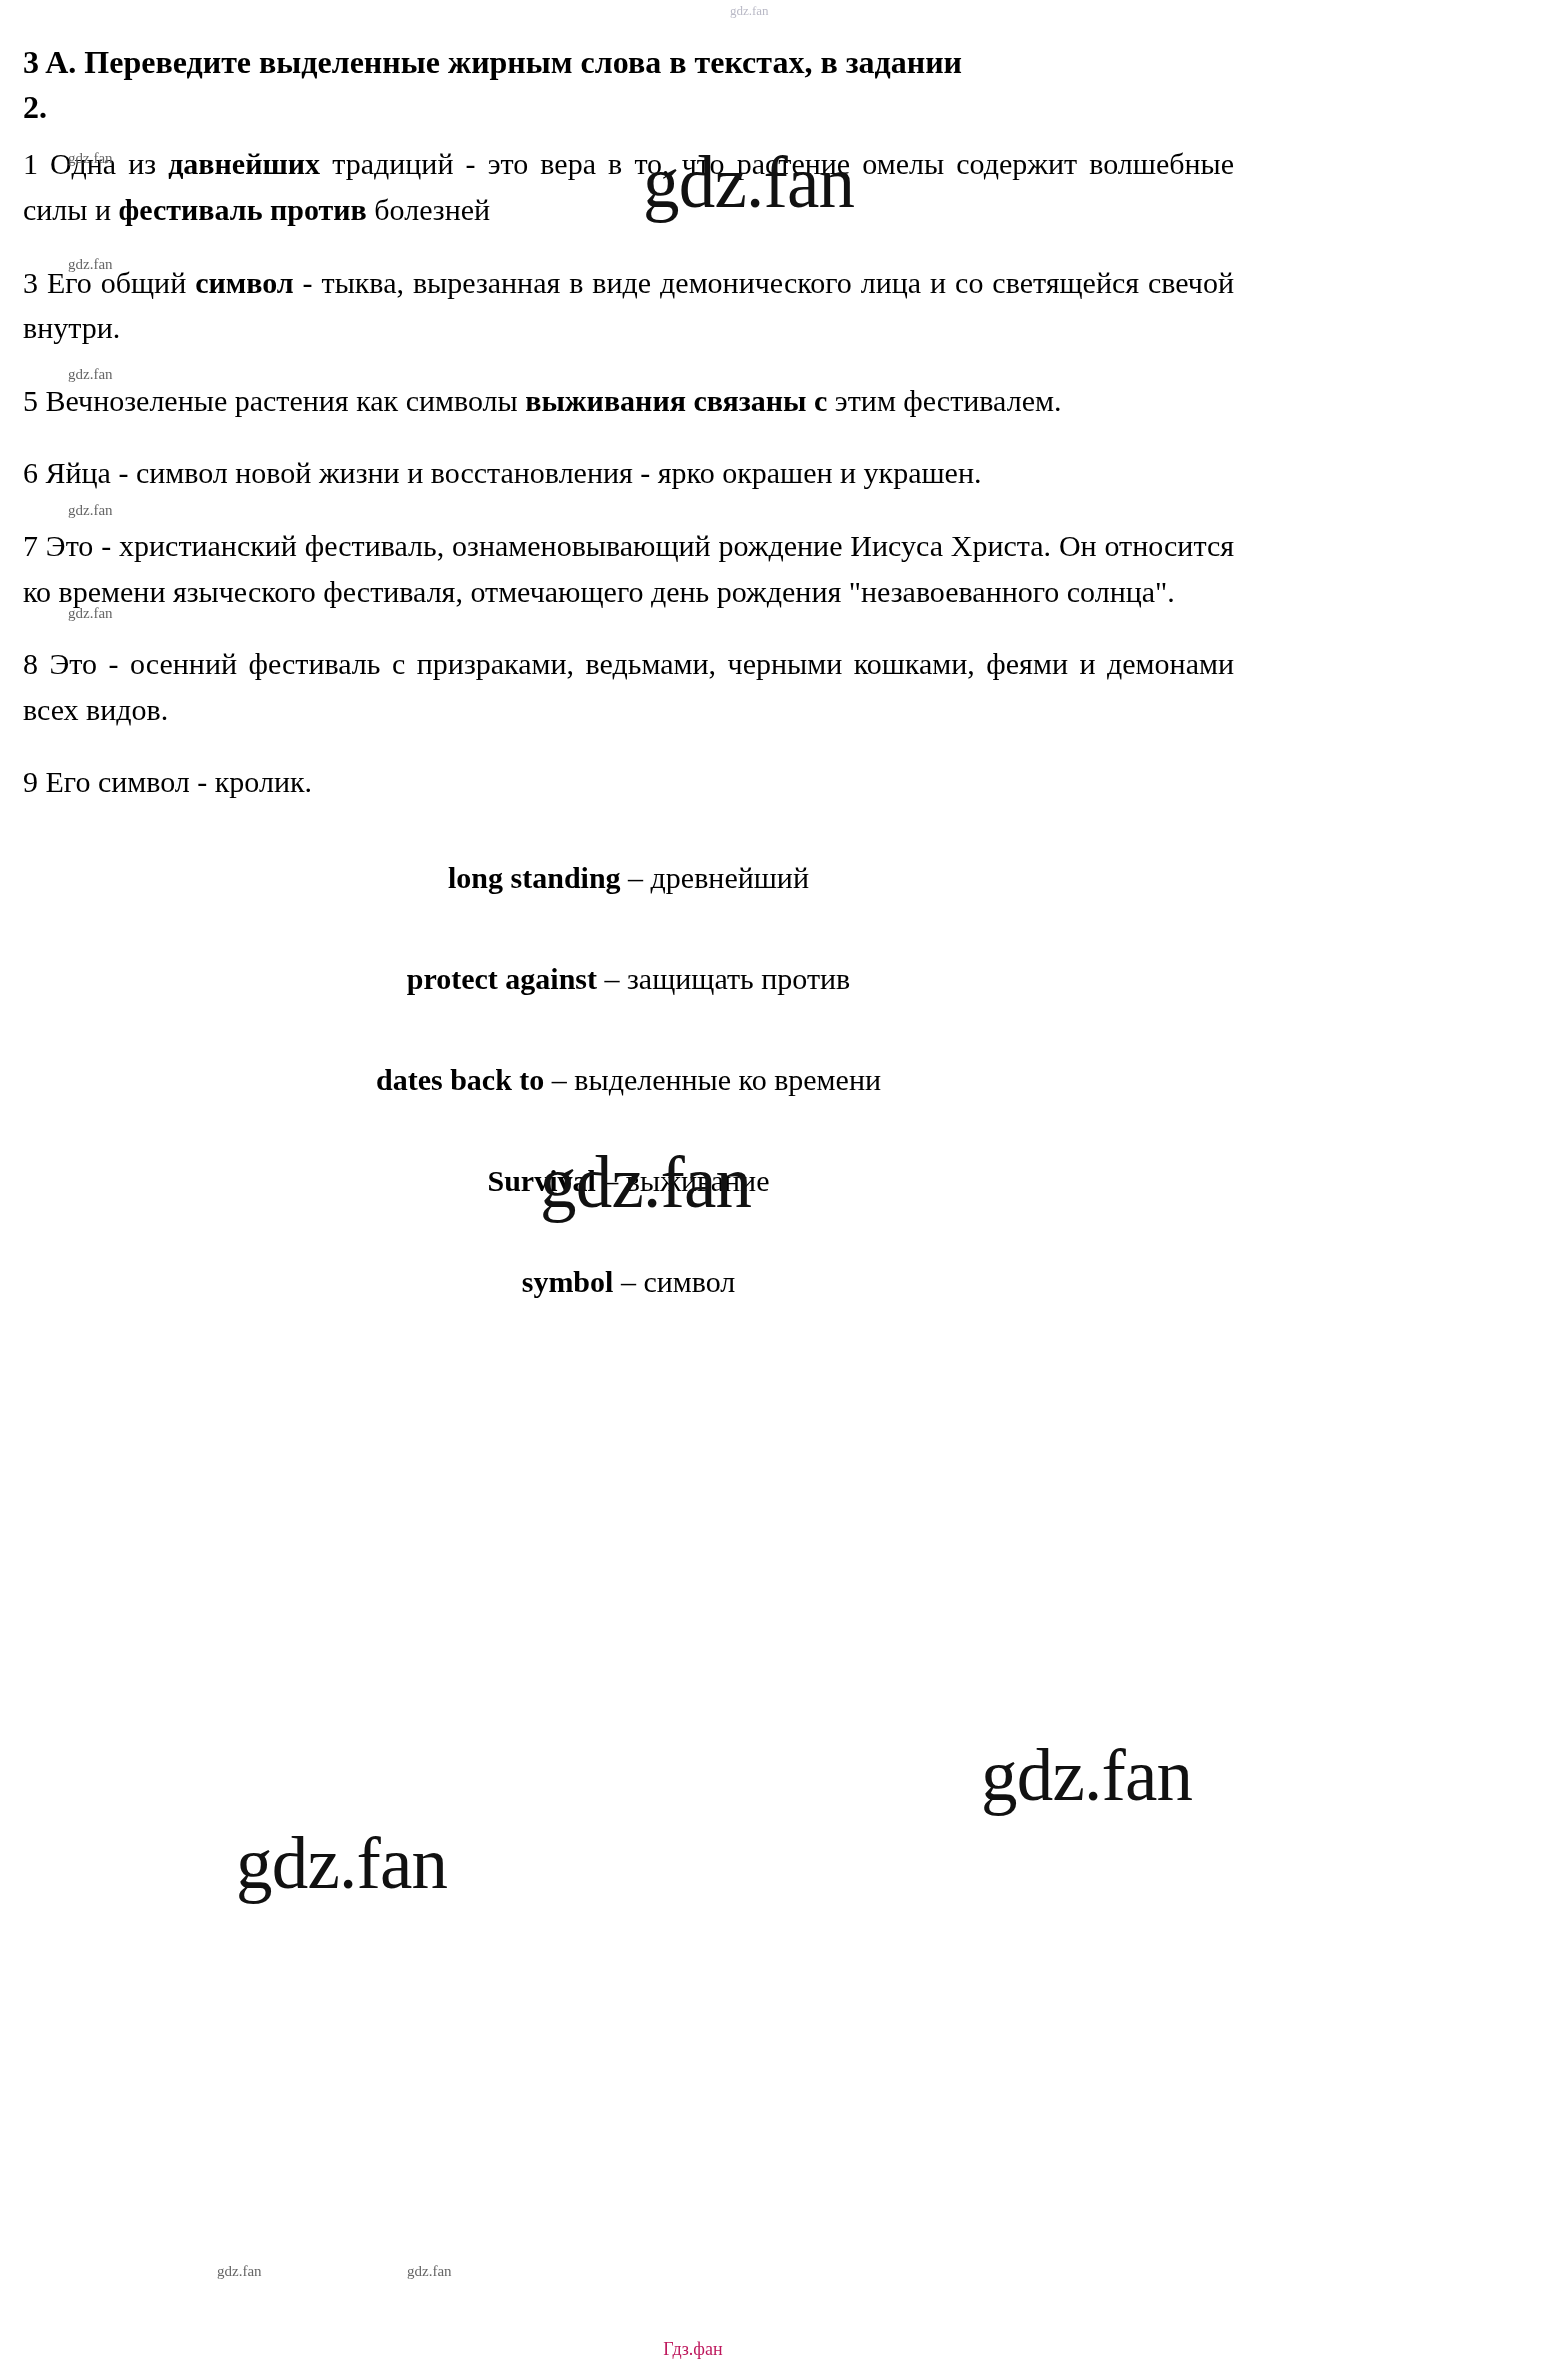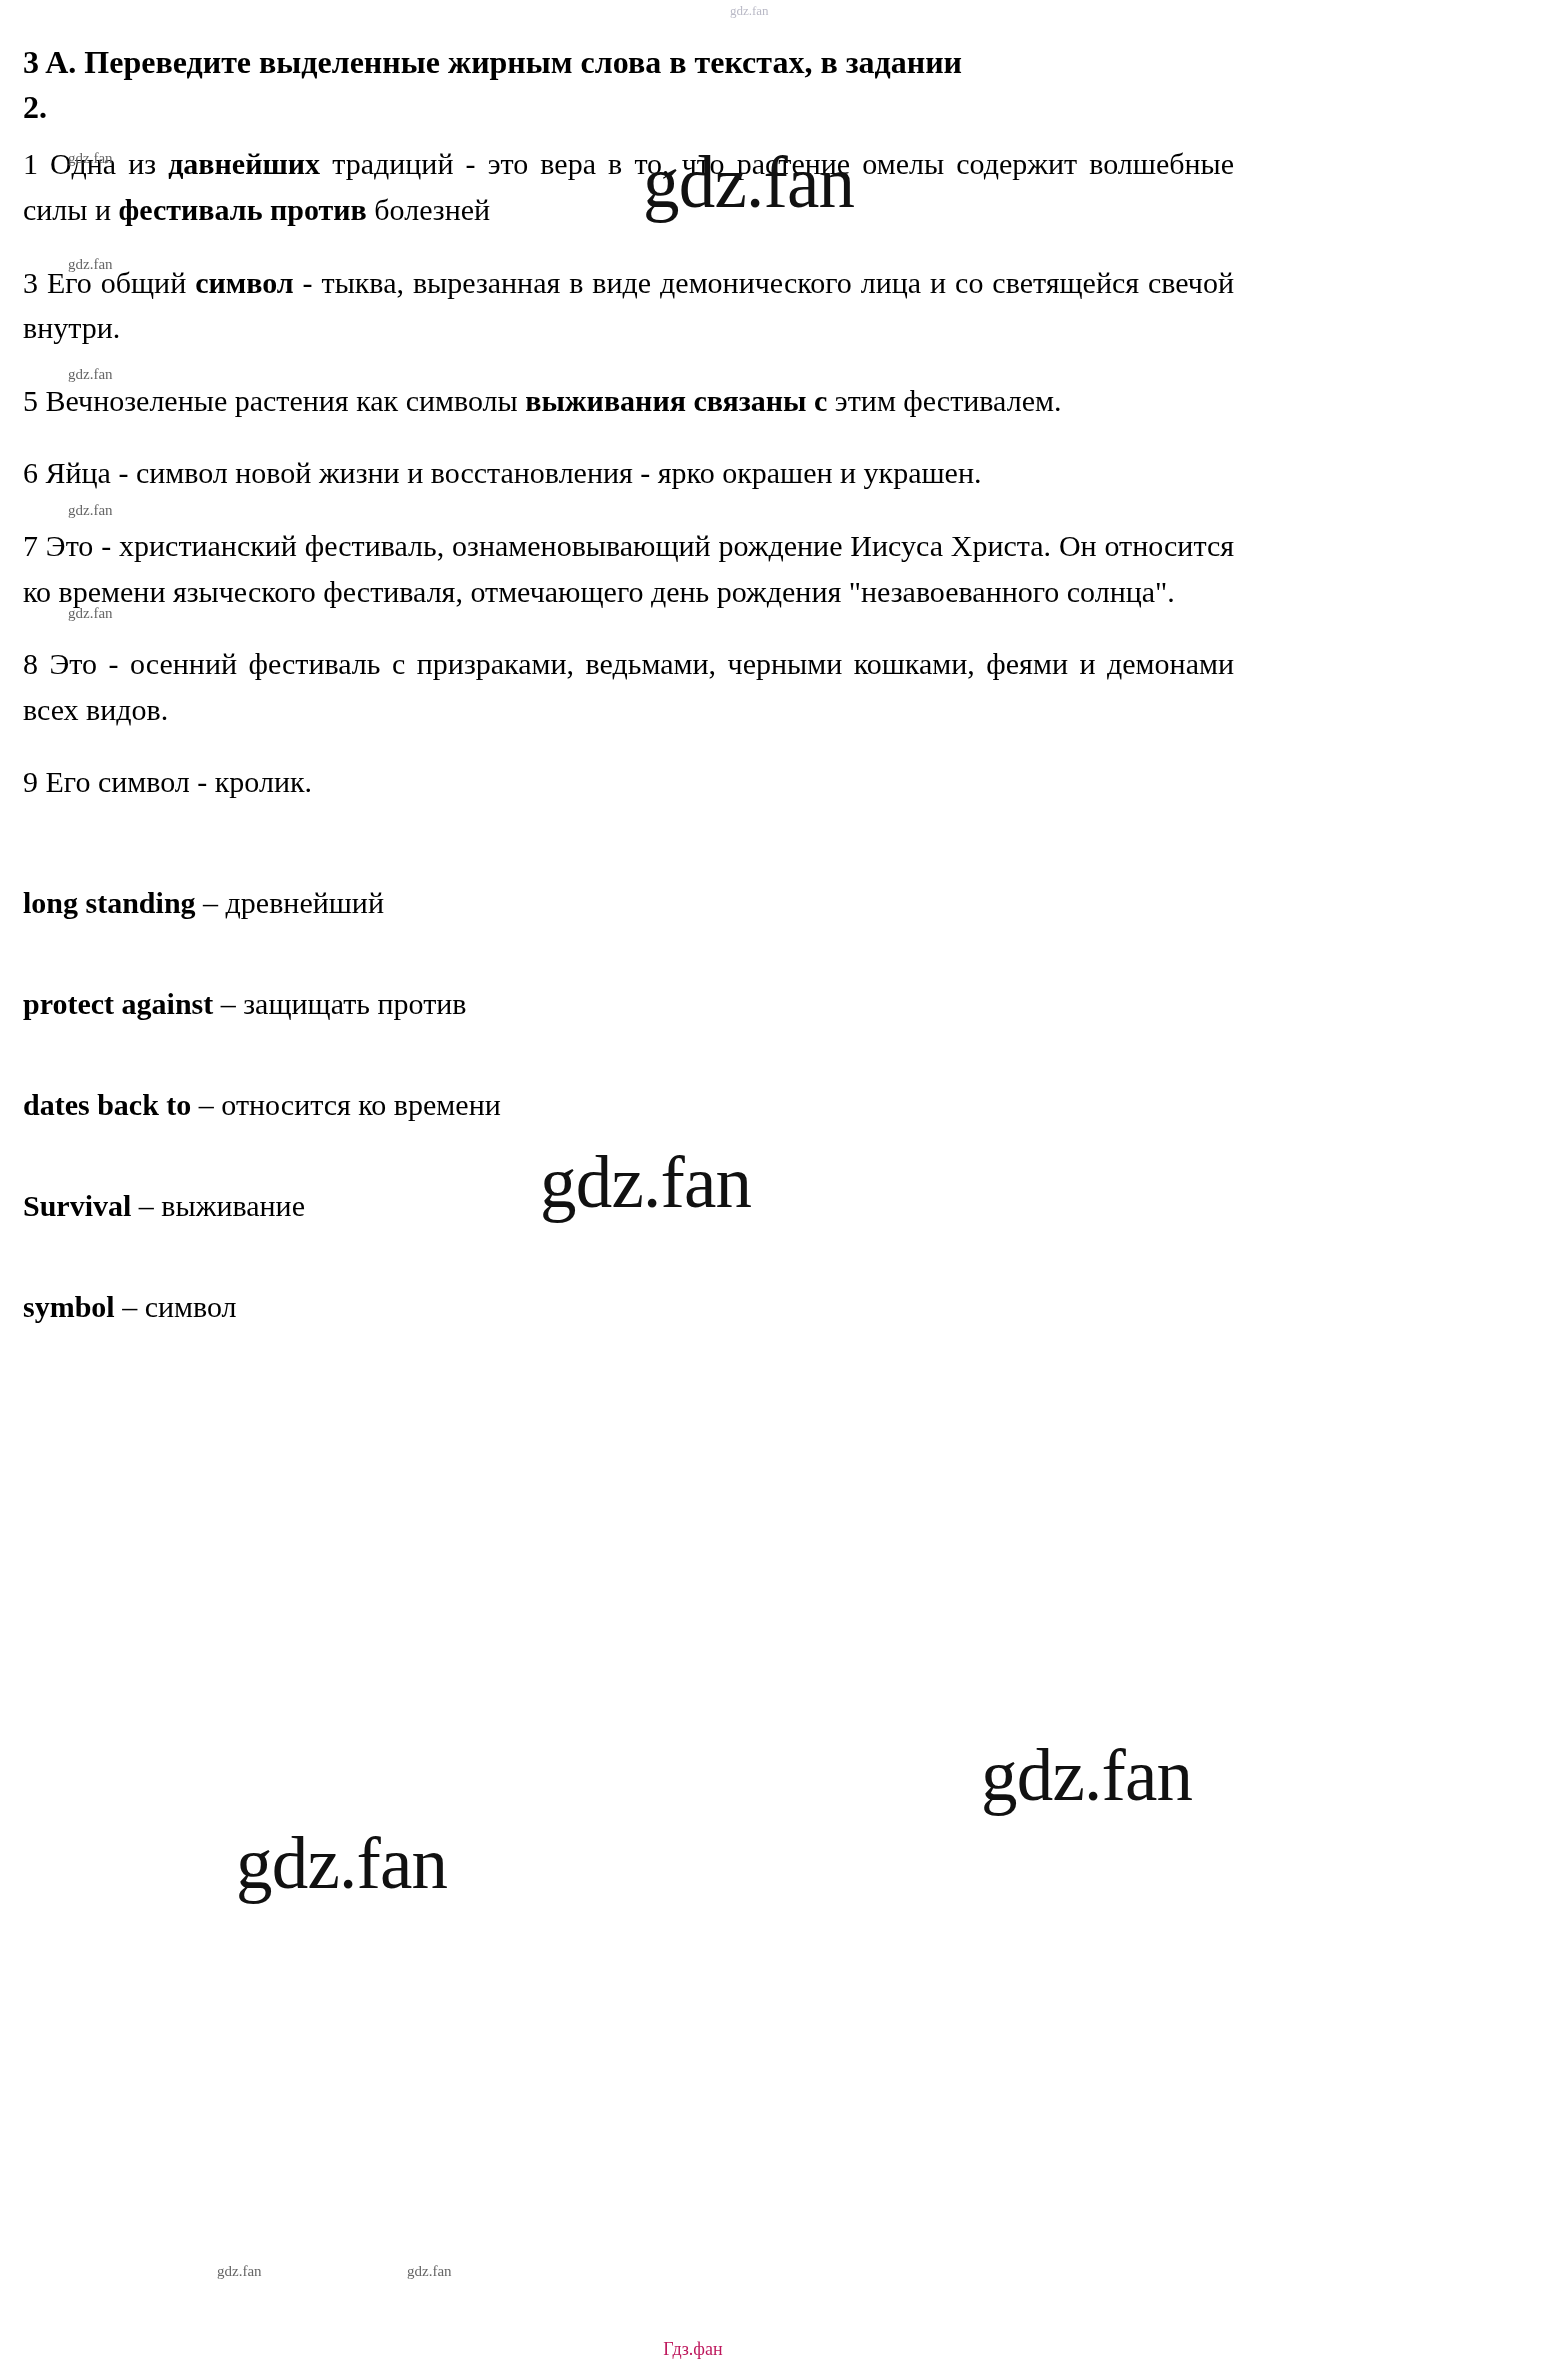--- a/index.html
+++ b/index.html
@@ -43,21 +43,22 @@
   .para b { font-weight: bold; }
   .vocab {
     font-size: 30px;
     line-height: 1.5;
     margin: 0 0 56px 0;
   }
   .vocab .term {
     font-weight: bold;
   }
   .vocab-block {
-    margin-top: 75px;
+    margin-top: 50px;
+    text-align: center;
   }
   
   .wm {
     position: absolute;
     color: #111111;
     font-family: "Liberation Serif", serif;
     pointer-events: none;
     user-select: none;
     white-space: nowrap;
   }
@@ -103,21 +104,21 @@
       <p class="para"><span>5 Вечнозеленые растения как символы </span><b>выживания связаны  с</b><span> этим фестивалем.</span></p>
       <p class="para"><span>6 Яйца - символ новой жизни и восстановления - ярко окрашен и украшен.</span></p>
       <p class="para"><span>7 Это - христианский фестиваль, ознаменовывающий рождение Иисуса Христа. Он относится ко времени языческого фестиваля, отмечающего день рождения "незавоеванного солнца".</span></p>
       <p class="para"><span>8 Это - осенний фестиваль с призраками, ведьмами, черными кошками, феями и демонами всех видов.</span></p>
       <p class="para"><span>9 Его символ - кролик.</span></p>
     </div>
 
   <div class="vocab-block" id="vocab-host">
       <p class="vocab"><span class="term">long standing</span><span> – </span><span>древнейший</span></p>
       <p class="vocab"><span class="term">protect against</span><span> – </span><span>защищать против</span></p>
-      <p class="vocab"><span class="term">dates back to</span><span> – </span><span>относится ко времени</span></p>
+      <p class="vocab"><span class="term">dates back to</span><span> – </span><span>выделенные ко времени</span></p>
       <p class="vocab"><span class="term">Survival</span><span> – </span><span>выживание</span></p>
       <p class="vocab"><span class="term">symbol</span><span> – </span><span>символ</span></p>
     </div>
 
   <div class="wm wm-small" style="left:68px; top:150px;">gdz.fan</div>
   <div class="wm wm-big" style="left:643px; top:141px;">gdz.fan</div>
   <div class="wm wm-small" style="left:68px; top:256px;">gdz.fan</div>
   <div class="wm wm-small" style="left:68px; top:366px;">gdz.fan</div>
   <div class="wm wm-small" style="left:68px; top:502px;">gdz.fan</div>
   <div class="wm wm-small" style="left:68px; top:605px;">gdz.fan</div>

